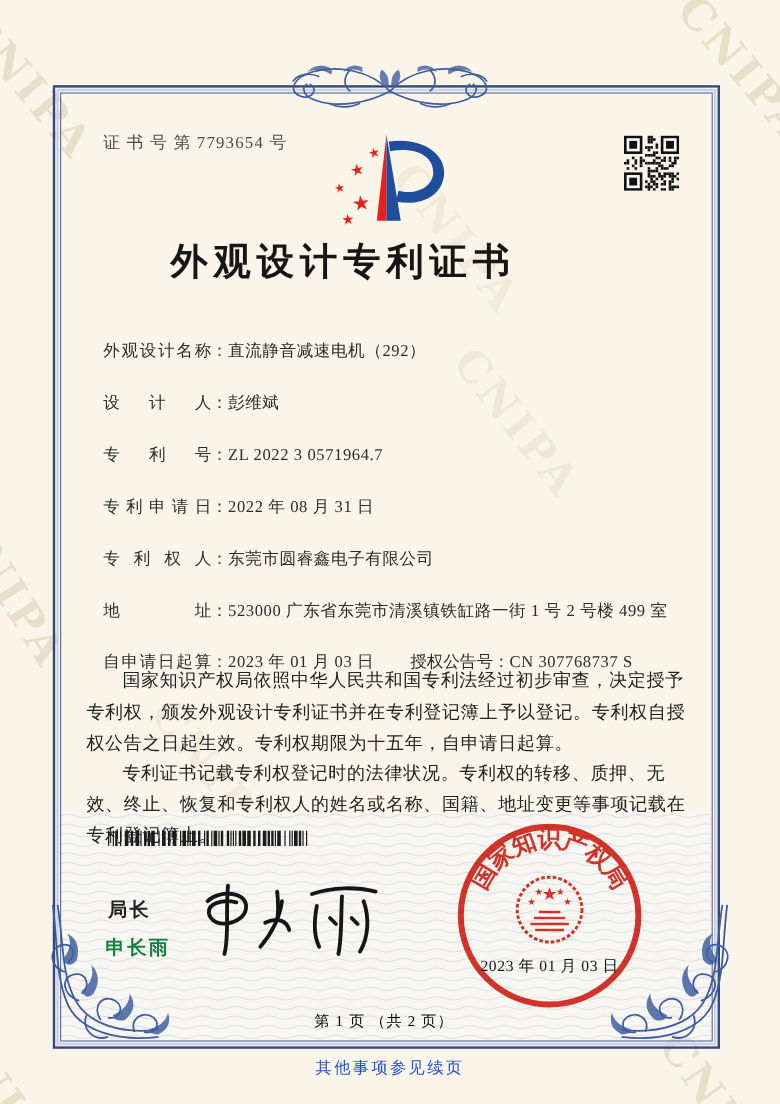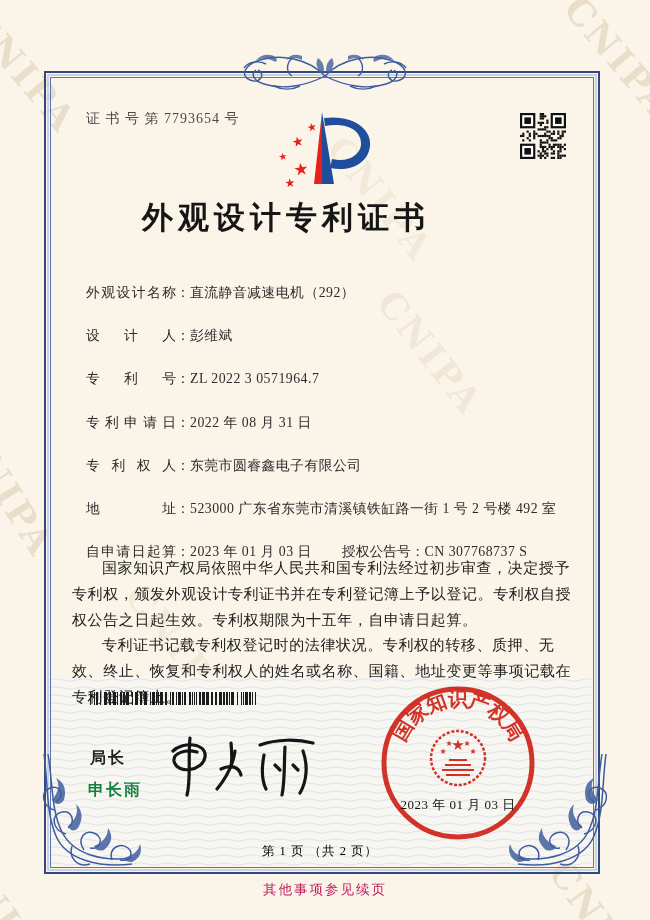--- a/index.html
+++ b/index.html
@@ -34,21 +34,21 @@
   .sig-title{left:90px;top:748px;font-family:"Liberation Sans","DejaVu Sans",sans-serif;
              font-weight:bold;font-size:16px;color:#222;letter-spacing:2px;}
   .sig-name{left:88px;top:780px;font-family:"Liberation Sans","DejaVu Sans",sans-serif;
             font-weight:bold;font-size:16px;color:#15803d;letter-spacing:2px;}
   .signature{left:155px;top:733px;width:180px;height:66px;}
   .seal{left:379px;top:684px;width:158px;height:158px;opacity:.93;mix-blend-mode:multiply;}
   .seal-date{left:392px;top:796px;width:132px;text-align:center;font-size:13px;color:#141414;
              z-index:5;letter-spacing:.5px;}
   .page-info{left:44px;top:843px;width:552px;text-align:center;font-size:12.5px;color:#000000;
              letter-spacing:1px;z-index:6;}
-  .footer-note{left:0;top:881px;width:650px;text-align:center;font-size:13.5px;color:#be185d;
+  .footer-note{left:0;top:881px;width:650px;text-align:center;font-size:13.5px;color:#1d4ed8;
                letter-spacing:2px;}
   .z2{z-index:2;} .z3{z-index:3;}
 </style>
 </head>
 <body>
 
 <div class="wm" style="left:-8px;top:2px;transform:rotate(50deg);">CNIPA</div>
 <div class="wm" style="left:588px;top:-12px;transform:rotate(50deg);">CNIPA</div>
 <div class="wm" style="left:352px;top:128px;opacity:.25;transform:rotate(52deg);">CNIPA</div>
 <div class="wm" style="left:402px;top:282px;opacity:.3;transform:rotate(52deg);">CNIPA</div>
@@ -292,21 +292,21 @@
       <span class="f-value">2022 年 08 月 31 日</span>
   </div>
   <div class="field-row">
     <span class="f-label">专 利 权 人</span>
       <span class="f-colon">：</span>
       <span class="f-value">东莞市圆睿鑫电子有限公司</span>
   </div>
   <div class="field-row">
     <span class="f-label">地 址</span>
       <span class="f-colon">：</span>
-      <span class="f-value">523000 广东省东莞市清溪镇铁缸路一街 1 号 2 号楼 492 室</span>
+      <span class="f-value">523000 广东省东莞市清溪镇铁缸路一街 1 号 2 号楼 499 室</span>
   </div>
   <div class="field-row">
     <span class="f-label">自申请日起算</span>
       <span class="f-colon">：</span>
       <span class="f-value">2023 年 01 月 03 日</span>
     <span class="pair2">
         <span>授权公告号</span>
         <span>：</span>
         <span class="f-value">CN 307768737 S</span>
       </span>

